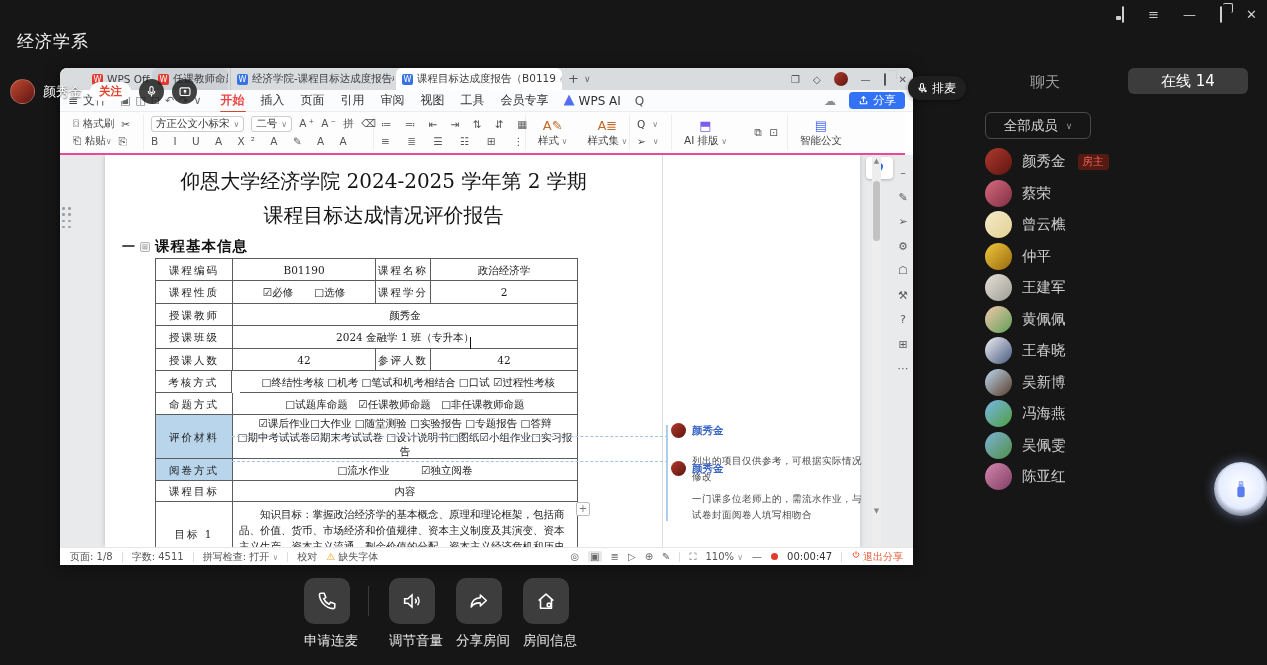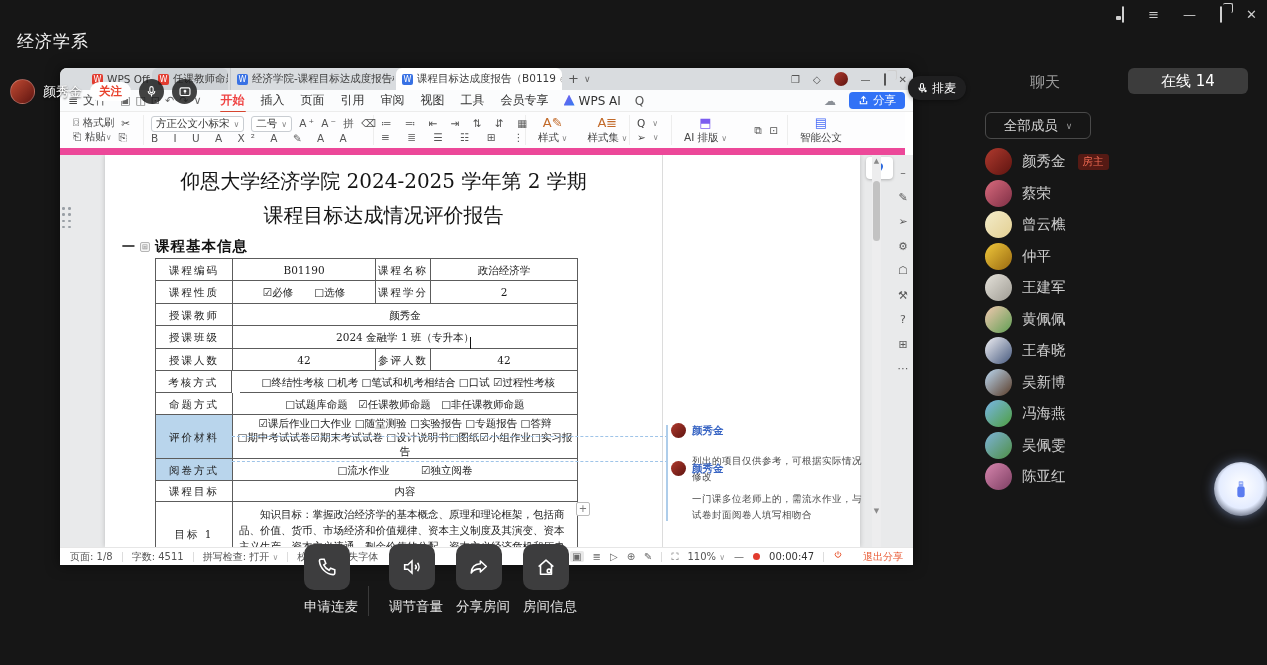--- a/index.html
+++ b/index.html
@@ -44,21 +44,21 @@
   .menu-tab.active{color:#ef4444;font-weight:bold;}
   .menu-tab.active::after{content:"";position:absolute;left:0;right:0;bottom:-2px;height:2.5px;background:#d6452f;border-radius:2px;}
   .ai-logo{display:inline-block;width:11px;height:11px;background:linear-gradient(135deg,#7b5cf0,#2f7df0);
     clip-path:polygon(50% 0,100% 100%,0 100%);margin-right:4px;vertical-align:-1px;}
   .mb-search{color:#555;font-size:12px;}
   .mb-spacer{flex:1;}
   .cloud-ico{color:#8a8f96;font-size:12px;}
   .share-btn{background:#3272f6;color:#fff;border-radius:4px;height:17px;display:flex;align-items:center;gap:4px;
     padding:0 9px;font-size:11.5px;}
 
-  .wps-ribbon{position:absolute;left:0;top:44px;right:8px;height:43px;background:#fdfdfe;border-bottom:7px solid #ec4899;
+  .wps-ribbon{position:absolute;left:0;top:44px;right:8px;height:43px;background:#fdfdfe;border-bottom:2px solid #ec4899;
     display:flex;align-items:stretch;padding:3px 6px;font-size:10.5px;color:#444;text-align:right;}
   .rgroup{display:flex;flex-direction:column;justify-content:space-between;padding:1px 7px;border-right:1px solid #ededed;}
   .rrow{display:flex;align-items:center;gap:7px;height:16px;white-space:nowrap;}
   .combo{border:1px solid #c9cdd2;border-radius:3px;background:#fff;height:16px;display:flex;align-items:center;
     justify-content:space-between;padding:0 4px;font-size:10.5px;color:#333;}
   .combo .car{color:#888;font-size:8px;margin-left:4px;}
   .glyphrun{color:#555;letter-spacing:2px;font-size:10.5px;}
   .bigbtn{display:flex;flex-direction:column;align-items:center;justify-content:center;gap:1px;color:#444;padding:0 5px;}
   .bigbtn .bi{font-size:13px;color:#c26a2a;}
   .bigbtn .bl{font-size:10.5px;white-space:nowrap;}
@@ -110,21 +110,21 @@
   #side-rail .ri{color:#5a5a5a;font-size:11px;height:12px;line-height:12px;}
 
   .wps-statusbar{position:absolute;left:0;right:0;bottom:0;height:18px;background:#fff;border-top:1px solid #e6e6e6;
     display:flex;align-items:center;font-size:10px;color:#555;padding:0 10px;gap:9px;}
   .sb-div{width:1px;height:10px;background:#ddd;}
   .warn{color:#f5a623;margin-right:3px;}
   .sb-right{margin-left:auto;display:flex;align-items:center;gap:9px;}
   .sb-ico{color:#666;font-size:10px;}
   .sb-ico.sel{background:#e8e8e8;border-radius:2px;padding:0 2px;}
   .rec-dot{width:7px;height:7px;border-radius:50%;background:#e23b2e;}
-  .exit-share{color:#e8552e;display:flex;align-items:flex-start;gap:20px;}
+  .exit-share{color:#e8552e;display:flex;align-items:flex-start;gap:2px;}
 
   
   #host-overlay{left:10px;top:79px;display:flex;align-items:center;gap:8px;z-index:50;}
   #host-av{width:25px;height:25px;border-radius:50%;background:linear-gradient(135deg,#c04a32,#5e1410);border:1px solid rgba(255,255,255,.25);}
   #host-name{color:#fff;font-size:13px;text-shadow:0 1px 2px rgba(0,0,0,.8);}
   #follow-btn{background:#fff;color:#e8432e;font-size:11.5px;border-radius:10px;padding:2px 9px;font-weight:bold;}
   .ov-circle{width:25px;height:25px;border-radius:50%;background:rgba(25,25,25,.82);display:flex;align-items:center;justify-content:center;}
 
   #queue-mic{left:908px;top:76px;height:24px;background:#1f1f20;border-radius:12px;display:flex;align-items:center;
     gap:4px;padding:0 10px 0 8px;color:#fff;font-size:12px;z-index:40;box-shadow:0 1px 4px rgba(0,0,0,.4);}
@@ -141,21 +141,21 @@
   .member{height:31.5px;display:flex;align-items:center;padding:0 10px;gap:10px;}
   .member .mav{width:27px;height:27px;border-radius:50%;flex:0 0 auto;}
   .member .mname{color:#cfcfcf;font-size:14.5px;}
   .member .mbadge{background:#551a14;color:#ef6a52;font-size:10.5px;border-radius:3px;padding:1px 5px;margin-left:2px;}
 
   #usb-float{left:1214px;top:462px;width:54px;height:54px;border-radius:50%;
     background:radial-gradient(circle at 50% 45%,#ffffff 0%,#e4ecff 55%,rgba(200,216,255,.45) 78%,rgba(200,216,255,0) 100%);
     display:flex;align-items:center;justify-content:center;box-shadow:0 0 12px rgba(160,190,255,.5);}
 
   
-  .action{position:absolute;top:544px;width:46px;text-align:center;}
+  .action{position:absolute;top:578px;width:46px;text-align:center;}
   .action .tile{width:46px;height:46px;border-radius:10px;background:#3d3d3e;display:flex;align-items:center;justify-content:center;margin:0 auto;}
   .action .alabel{margin-top:8px;color:#e5e5e5;font-size:13.5px;white-space:nowrap;}
   #action-div{left:368px;top:586px;width:1px;height:30px;background:#3a3a3a;}
 </style>
 </head>
 <body>
 
 <div class="abs" id="app-title">经济学系</div>
 <div class="abs" id="win-controls">
   <span class="wc"><span class="pip-box"></span></span>

